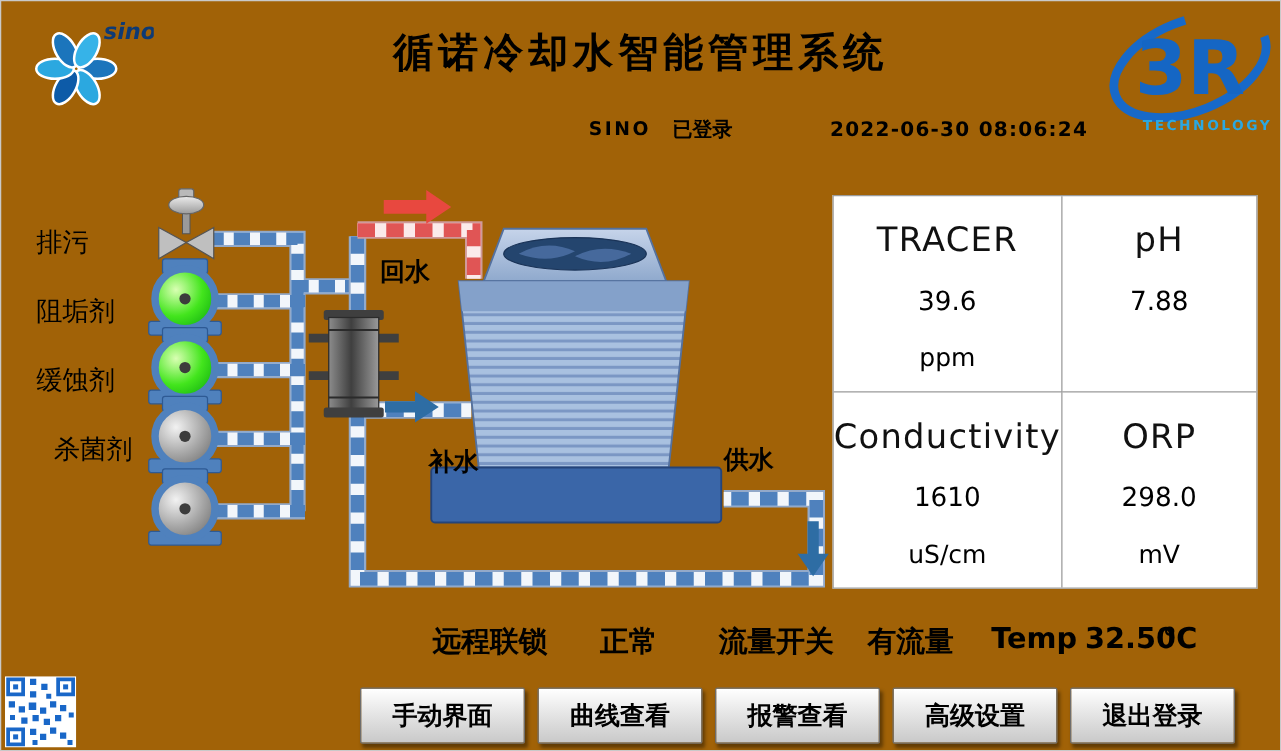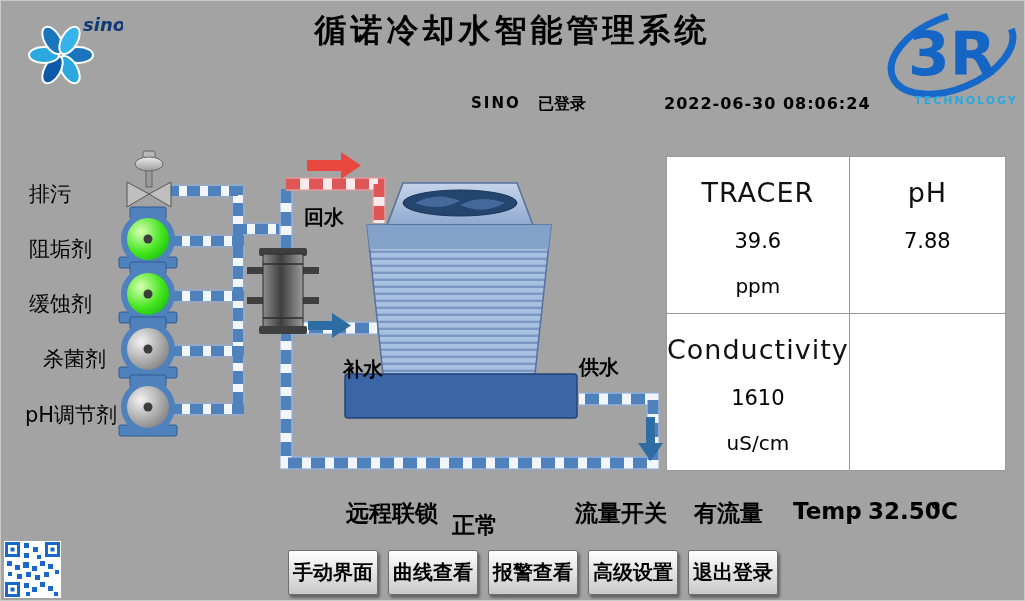--- a/index.html
+++ b/index.html
@@ -1,22 +1,22 @@
 <!DOCTYPE html>
 <html><head>
 <meta charset="utf-8">
 <style>
   html,body{margin:0;padding:0;background:#e9e9e9;}
   .screen{
-    position:relative;width:1025px;height:601px;background:#a3a3a3;
+    position:relative;width:1025px;height:601px;background:#a16207;
     font-family:"DejaVu Sans","Liberation Sans",sans-serif;color:#000;
     overflow:hidden;border:1px solid #c9c9c9;box-sizing:border-box;
   }
   .main-title{
-    position:absolute;top:8px;left:50%;transform:translateX(-50%);
+    position:absolute;top:20px;left:50%;transform:translateX(-50%);
     font-size:32px;font-weight:bold;letter-spacing:4px;white-space:nowrap;z-index:3;
   }
   .login-user{position:absolute;top:93px;left:470px;font-size:15px;font-weight:bold;letter-spacing:2px;z-index:3;}
   .login-state{position:absolute;top:93px;left:537px;font-size:16px;font-weight:600;z-index:3;}
   .login-time{position:absolute;top:93px;left:663px;font-size:16px;font-weight:600;letter-spacing:1px;z-index:3;}
   .chem-label{position:absolute;font-size:21px;font-weight:500;z-index:3;white-space:nowrap;}
   .pipe-label{position:absolute;font-size:20px;font-weight:600;z-index:3;white-space:nowrap;}
   .diagram{position:absolute;left:0;top:0;width:1025px;height:601px;z-index:1;}
 
   .panel{
@@ -32,21 +32,21 @@
   .cell:nth-child(2n){border-right:none;}
   .cell:nth-child(n+3){border-bottom:none;}
   .m-name{font-size:27px;color:#111;letter-spacing:1px;}
   .m-value{font-size:21px;}
   .m-unit{font-size:20px;}
 
   .status-text{position:absolute;top:497px;font-size:23px;font-weight:600;z-index:3;white-space:nowrap;}
 
   .btn-row{position:absolute;left:287px;top:549px;display:flex;gap:10px;z-index:4;}
   .hmi-btn{
-    width:90px;height:45px;font-size:20px;font-weight:600;color:#000;
+    width:132px;height:45px;font-size:20px;font-weight:600;color:#000;
     font-family:"DejaVu Sans","Liberation Sans",sans-serif;
     background:linear-gradient(180deg,#ffffff 0%,#e6e6e6 45%,#c9c9c9 100%);
     border:1px solid #6e6e6e;border-radius:2px;
     box-shadow:2px 3px 3px rgba(0,0,0,0.4), inset 0 1px 0 #fff;
     cursor:pointer;padding:0;white-space:nowrap;
   }
   .logo-sino{position:absolute;left:20px;top:4px;z-index:3;}
   .logo-3r{position:absolute;right:0;top:0;z-index:3;}
   .qr{position:absolute;left:3px;top:540px;z-index:3;}
 </style>
@@ -176,21 +176,20 @@
   <svg class="logo-3r" width="150" height="118" viewBox="0 0 150 118">
     <ellipse cx="78" cy="52" rx="64" ry="36" fill="none" stroke="#1769c9" stroke-width="7" stroke-dasharray="250 90" transform="rotate(-22 78 52)"></ellipse>
     <text x="78" y="74" text-anchor="middle" font-size="60" font-weight="bold" fill="#1566c4">3R</text>
     <text x="92" y="103" text-anchor="middle" font-size="11" letter-spacing="2" font-weight="bold" fill="#2ba8e0">TECHNOLOGY</text>
   </svg>
 
   <div class="chem-label" style="left:28px;top:179px;">排污</div>
   <div class="chem-label" style="left:28px;top:234px;">阻垢剂</div>
   <div class="chem-label" style="left:28px;top:289px;">缓蚀剂</div>
   <div class="chem-label" style="left:42px;top:344px;">杀菌剂</div>
-  <div class="chem-label" style="left:24px;top:400px;">pH调节剂</div>
 
   <div class="pipe-label" style="left:303px;top:203px;">回水</div>
   <div class="pipe-label" style="left:305px;top:355px;margin-left:37px;">补水</div>
   <div class="pipe-label" style="left:578px;top:353px;">供水</div>
 
   <div class="panel">
     <div class="cell">
       <div class="m-name">TRACER</div>
       <div class="m-value">39.6</div>
       <div class="m-unit">ppm</div>
@@ -198,24 +197,29 @@
     <div class="cell">
       <div class="m-name">pH</div>
       <div class="m-value">7.88</div>
       <div class="m-unit"></div>
     </div>
     <div class="cell">
       <div class="m-name">Conductivity</div>
       <div class="m-value">1610</div>
       <div class="m-unit">uS/cm</div>
     </div>
+    <div class="cell">
+      <div class="m-name">ORP</div>
+      <div class="m-value">298.0</div>
+      <div class="m-unit">mV</div>
+    </div>
   </div>
 
   <div class="status-text" style="left:345px;">远程联锁</div>
-  <div class="status-text" style="left:451px;margin-top:12px;">正常</div>
+  <div class="status-text" style="left:479px;">正常</div>
   <div class="status-text" style="left:574px;">流量开关</div>
   <div class="status-text" style="left:693px;">有流量</div>
   <div class="status-text" style="left:792px;">Temp</div>
   <div class="status-text" style="left:867px;">32.50</div>
   <div class="status-text" style="left:929px;">℃</div>
 
   <div class="btn-row">
     <button class="hmi-btn">手动界面</button>
     <button class="hmi-btn">曲线查看</button>
     <button class="hmi-btn">报警查看</button>

